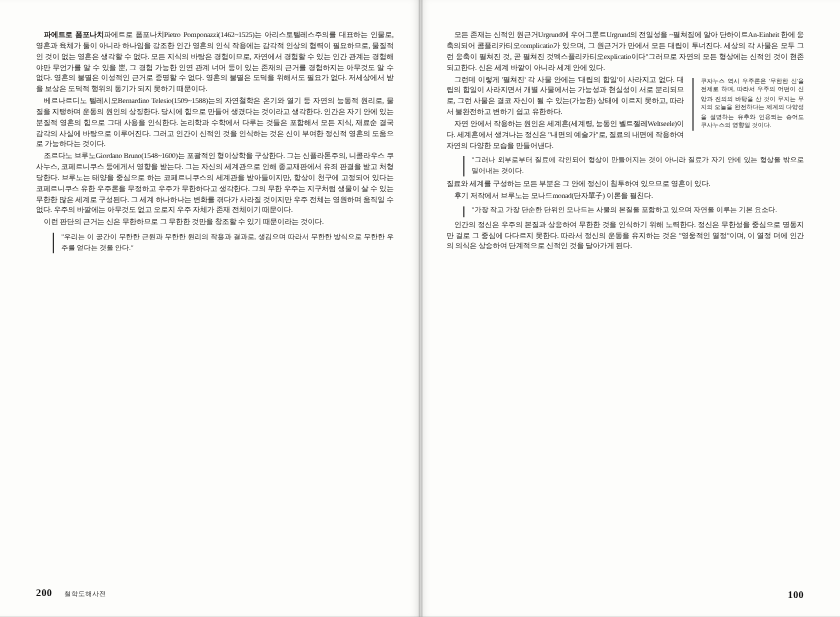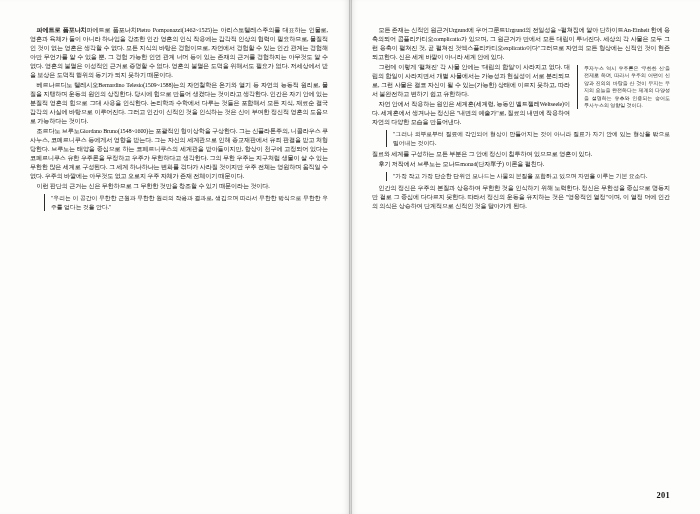--- a/index.html
+++ b/index.html
@@ -122,33 +122,37 @@
 <div class="spread">
 
   <div class="page page-left">
     <div class="col">
       <p><span class="lead">파에트로 폼포나치</span><span>파에트로 폼포나치Pietro Pomponazzi(1462~1525)는 아리스토텔레스주의를 대표하는 인물로, 영혼과 육체가 둘이 아니라 하나임을 강조한 인간 영혼의 인식 작용에는 감각적 인상의 협력이 필요하므로, 물질적인 것이 없는 영혼은 생각할 수 없다. 모든 지식의 바탕은 경험이므로, 자연에서 경험할 수 있는 인간 관계는 경험해야만 무언가를 알 수 있을 뿐, 그 경험 가능한 인연 관계 너머 등이 있는 존재의 근거를 경험하지는 아무것도 알 수 없다. 영혼의 불멸은 이성적인 근거로 증명할 수 없다. 영혼의 불멸은 도덕을 위해서도 필요가 없다. 저세상에서 받을 보상은 도덕적 행위의 동기가 되지 못하기 때문이다.</span></p>
       <p><span>베르나르디노 텔레시오Bernardino Telesio(1509~1588)는의 자연철학은 온기와 열기 등 자연의 능동적 원리로, 물질을 지탱하며 운동의 원인의 상징한다. 당시에 힘으로 만들어 생겼다는 것이라고 생각한다. 인간은 자기 안에 있는 분질적 영혼의 힘으로 그대 사용을 인식한다. 논리학과 수학에서 다루는 것들은 포함해서 모든 지식, 재료순 결국 감각의 사실에 바탕으로 이루어진다. 그러고 인간이 신적인 것을 인식하는 것은 신이 부여한 정신적 영혼의 도움으로 가능하다는 것이다.</span></p>
       <p><span>조르다노 브루노Giordano Bruno(1548~1600)는 포괄적인 형이상학을 구상한다. 그는 신플라톤주의, 니콜라우스 쿠사누스, 코페르니쿠스 등에게서 영향을 받는다. 그는 자신의 세계관으로 인해 종교재판에서 유죄 판결을 받고 처형당한다. 브루노는 태양을 중심으로 하는 코페르니쿠스의 세계관을 받아들이지만, 항상이 천구에 고정되어 있다는 코페르니쿠스 유한 우주론을 무정하고 우주가 무한하다고 생각한다. 그의 무한 우주는 지구처럼 생물이 살 수 있는 무한한 많은 세계로 구성된다. 그 세계 하나하나는 변화를 겪다가 사라질 것이지만 우주 전체는 영원하며 움직일 수 없다. 우주의 바깥에는 아무것도 없고 오로지 우주 자체가 존재 전체이기 때문이다.</span></p>
       <p><span>이런 판단의 근거는 신은 무한하므로 그 무한한 것만을 창조할 수 있기 때문이라는 것이다.</span></p>
       <div class="quote">"우리는 이 공간이 무한한 근원과 무한한 원리의 작용과 결과로, 생김으며 따라서 무한한 방식으로 무한한 우주를 얻다는 것을 안다."</div>
     </div>
+    <div class="footer">
+      <span class="folio">200</span>
+      <span class="running-head">철학도해사전</span>
+    </div>
   </div>
 
   <div class="page page-right">
     <div class="col">
       <p><span>모든 존재는 신적인 원근거Urgrund에 우어그룬트Urgrund의 전일성을 ~펼쳐짐에 알아 단하이트An-Einheit 한에 응축의되어 콤플리카티오complicatio가 있으며, 그 원근거가 만에서 모든 대립이 투너진다. 세상의 각 사물은 모두 그런 응축이 펼쳐진 것, 곧 펼쳐진 것엑스플리카티오explicatio이다"그러므로 자연의 모든 형상에는 신적인 것이 현존되고한다. 신은 세계 바깥이 아니라 세계 안에 있다.</span></p>
       <div class="sidenote">쿠자누스 역시 우주론은 '무한한 신'을 전제로 하며, 따라서 우주의 어떤이 신앙과 진의의 바탕을 산 것이 무지는 무지의 오늘을 완전하다는 제계의 다양성을 설명하는 유추와 인용되는 승어도 쿠사누스의 영향일 것이다.</div>
       <p><span>그런데 이렇게 '펼쳐진' 각 사물 안에는 '대립의 합일'이 사라지고 없다. 대립의 합일이 사라지면서 개별 사물에서는 가능성과 현실성이 서로 분리되므로, 그런 사물은 결코 자신이 될 수 있는(가능한) 상태에 이르지 못하고, 따라서 불완전하고 변하기 쉽고 유한하다.</span></p>
       <p><span>자연 안에서 작용하는 원인은 세계혼(세계령, 능동인 벨트젤레Weltseele)이다. 세계혼에서 생겨나는 정신은 "내면의 예술가"로, 질료의 내면에 작용하여 자연의 다양한 모습을 만들어낸다.</span></p>
       <div class="quote">"그러나 외부로부터 질료에 각인되어 형상이 만들어지는 것이 아니라 질료가 자기 안에 있는 형상을 밖으로 밀어내는 것이다.</div>
       <p class="noindent"><span>질료와 세계를 구성하는 모든 부분은 그 안에 정신이 침투하여 있으므로 영혼이 있다.</span></p>
       <p><span>후기 저작에서 브루노는 모나드monad(단자單子) 이론을 펼친다.</span></p>
       <div class="quote">"가장 작고 가장 단순한 단위인 모나드는 사물의 본질을 포함하고 있으며 자연을 이루는 기본 요소다.</div>
       <p><span>인간의 정신은 우주의 본질과 상응하여 무한한 것을 인식하기 위해 노력한다. 정신은 무한성을 중심으로 명동지만 겉로 그 중심에 다다르지 못한다. 따라서 정신의 운동을 유지하는 것은 "영웅적인 열정"이며, 이 열정 더에 인간의 의식은 상승하여 단계적으로 신적인 것을 달아가게 된다.</span></p>
     </div>
     <div class="footer">
-      <span class="folio">201</span>
+      <span class="folio">100</span>
     </div>
   </div>
 
   <div class="spine"></div>
 </div>
 
 </body></html>

